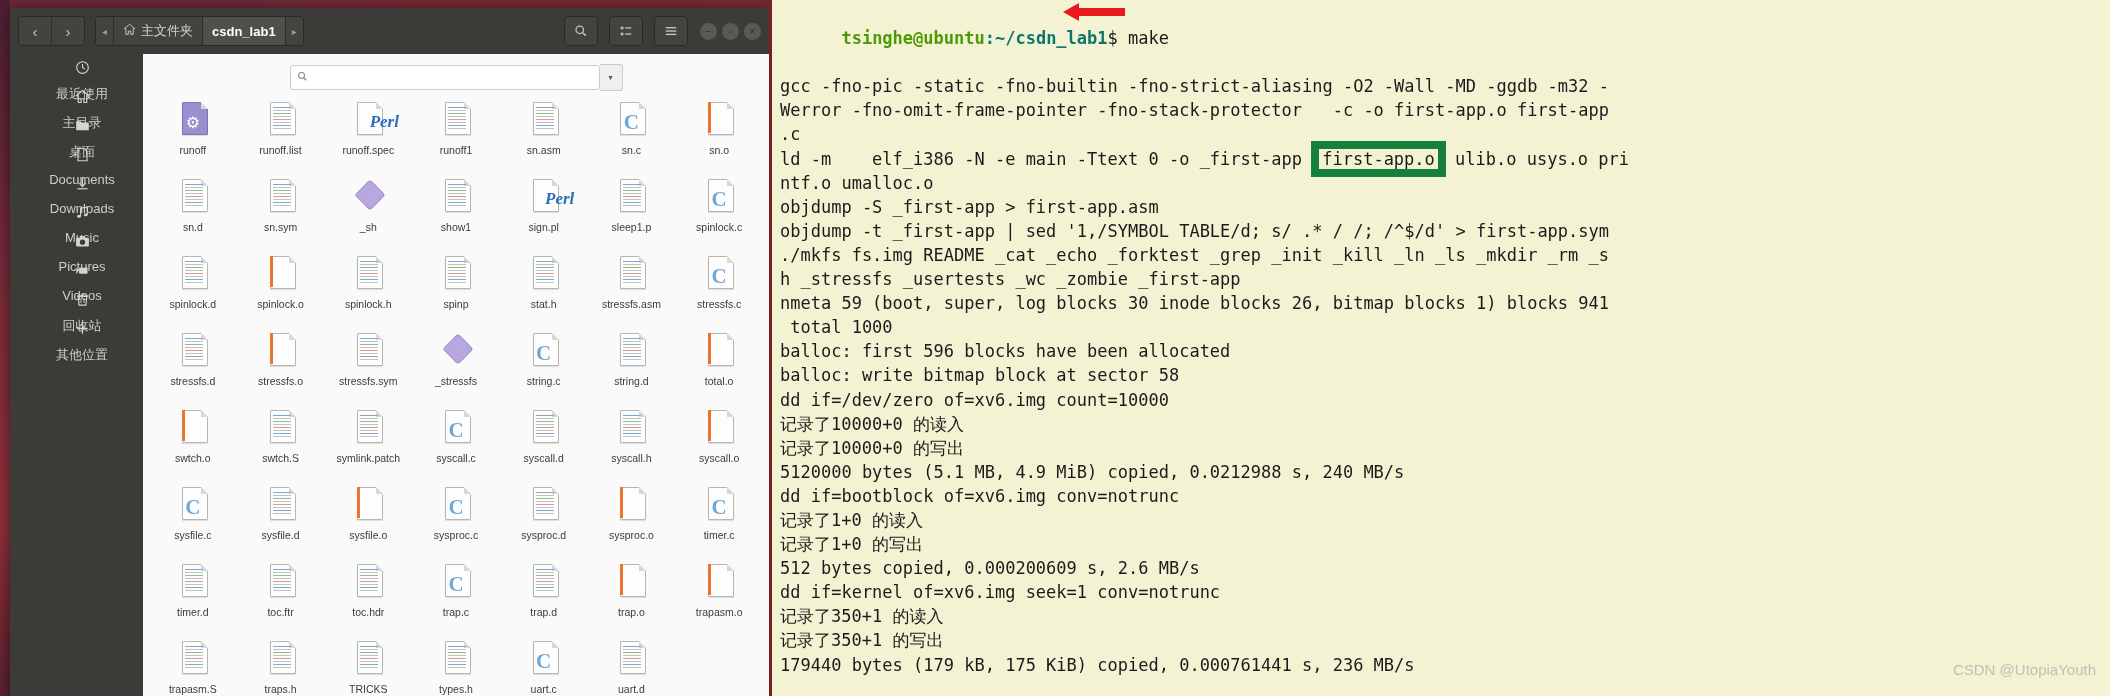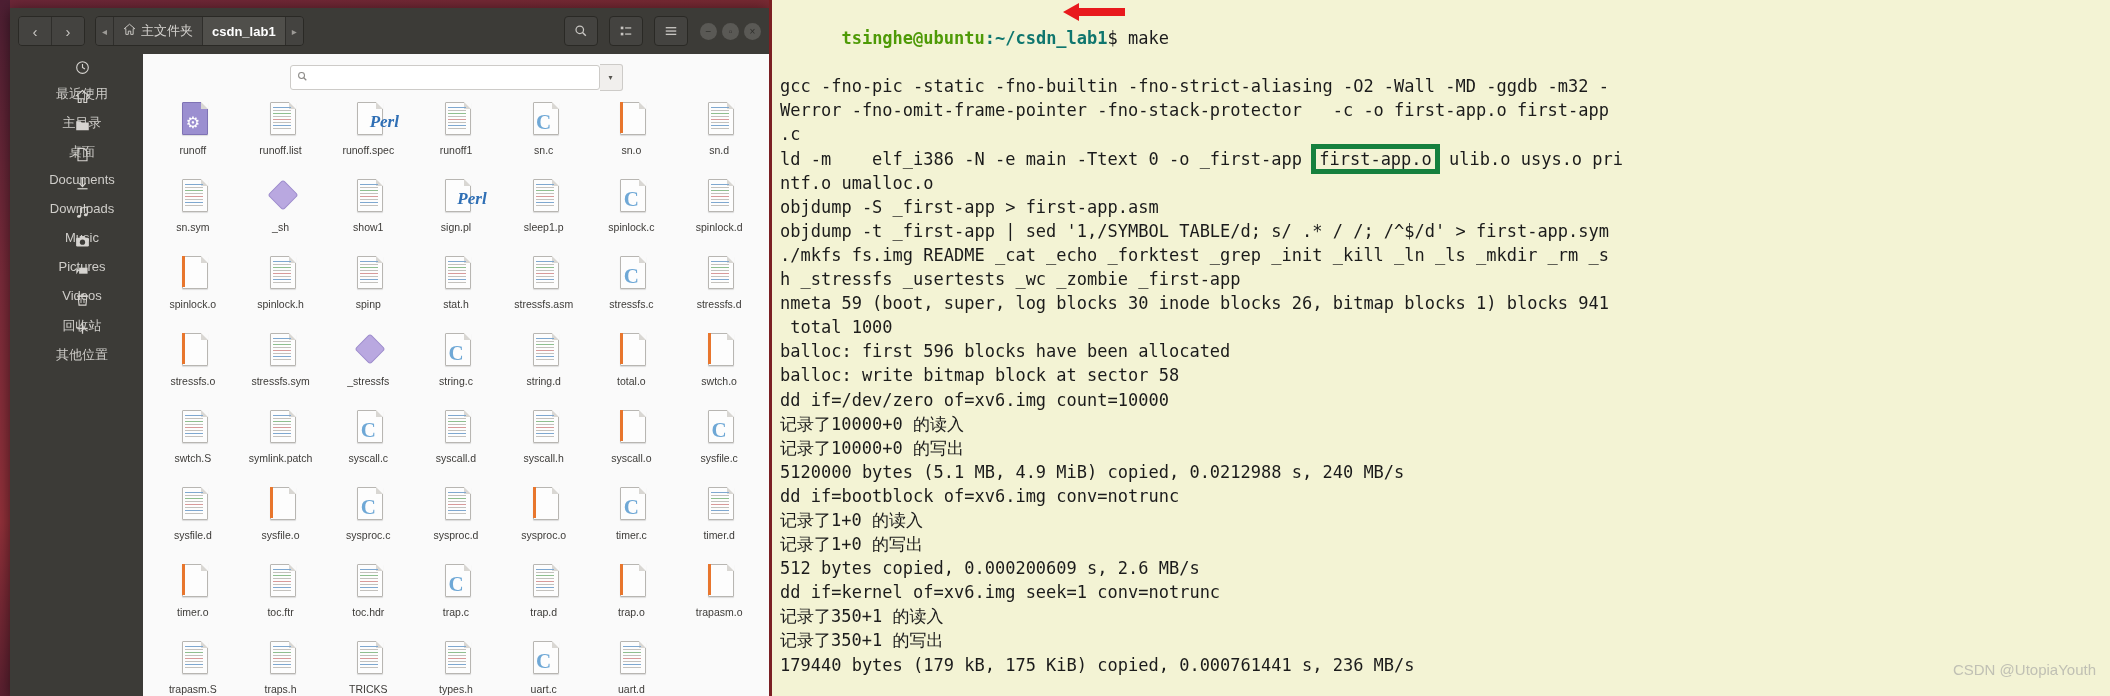--- a/index.html
+++ b/index.html
@@ -81,21 +81,21 @@
 
   
   .term{position:absolute;left:769px;top:0;width:1341px;height:696px;
       background:#f3f3d4;box-sizing:border-box;border-left:3px solid #7a1f22;
       padding:2px 8px 0 8px;overflow:hidden;}
   .tline{font-family:"DejaVu Sans Mono","Liberation Mono",monospace;font-size:17px;
       line-height:24.1px;color:#1b1b1b;white-space:pre;letter-spacing:0px;}
   .u{color:#4e9a06;font-weight:bold;}
   .p{color:#0f766e;font-weight:bold;}
   .pl{color:#1b1b1b;}
-  .boxed{border:5px solid #15803d;padding:0 3px;margin:0 -1px;}
+  .boxed{border:8px solid #15803d;padding:0 3px;margin:0 -1px;}
   .arrow-red{position:absolute;left:1063px;top:1px;width:62px;height:22px;}
   .wm{position:absolute;right:14px;bottom:18px;color:#c0c0b4;font-size:15px;
       font-family:"Liberation Sans",sans-serif;margin-left:46px;}
 </style>
 </head>
 <body>
 
 <div class="screen">
   <div class="desktop"></div>
   <div class="launcher"></div>
@@ -296,20 +296,36 @@
                   <i></i>
                   <i class="b"></i>
                   <i></i>
                 </div>
               </div>
               <div class="fname">runoff1</div>
             </div>
             <div class="cell">
               <div class="ficon">
                 <div class="doc"></div>
+                <div class="lines">
+                  <i class="b"></i>
+                  <i></i>
+                  <i class="g"></i>
+                  <i></i>
+                  <i class="r"></i>
+                  <i></i>
+                  <i class="b"></i>
+                  <i></i>
+                </div>
+              </div>
+              <div class="fname">sn.asm</div>
+            </div>
+            <div class="cell">
+              <div class="ficon">
+                <div class="doc"></div>
                 <div class="cglyph">C</div>
               </div>
               <div class="fname">sn.c</div>
             </div>
             <div class="cell">
               <div class="ficon">
                 <div class="doc"></div>
                 <div class="stripe"></div>
               </div>
               <div class="fname">sn.o</div>
@@ -727,27 +743,20 @@
                   <i></i>
                   <i class="g"></i>
                   <i></i>
                   <i class="r"></i>
                   <i></i>
                   <i class="b"></i>
                   <i></i>
                 </div>
               </div>
               <div class="fname">timer.d</div>
-            </div>
-            <div class="cell">
-              <div class="ficon">
-                <div class="doc"></div>
-                <div class="stripe"></div>
-              </div>
-              <div class="fname">timer.o</div>
             </div>
             <div class="cell">
               <div class="ficon">
                 <div class="doc"></div>
                 <div class="lines">
                   <i class="b"></i>
                   <i></i>
                   <i class="g"></i>
                   <i></i>
                   <i class="r"></i>

